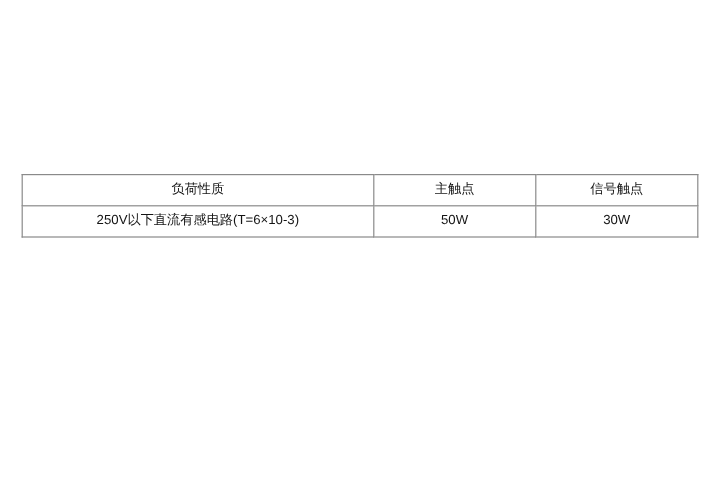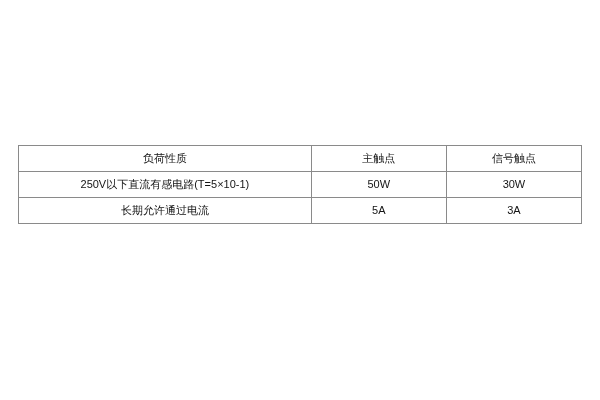--- a/index.html
+++ b/index.html
@@ -60,25 +60,20 @@
         <col class="col-main">
         <col class="col-signal">
       </colgroup>
       <tbody>
         <tr>
           <td>负荷性质</td>
           <td>主触点</td>
           <td>信号触点</td>
         </tr>
         <tr>
-          <td>250V以下直流有感电路(T=5×10-1)</td>
+          <td>250V以下直流有感电路(T=6×10-3)</td>
           <td>50W</td>
           <td>30W</td>
-        </tr>
-        <tr>
-          <td>长期允许通过电流</td>
-          <td>5A</td>
-          <td>3A</td>
         </tr>
       </tbody>
     </table>
   </div>
 </div>
 
 </body></html>

